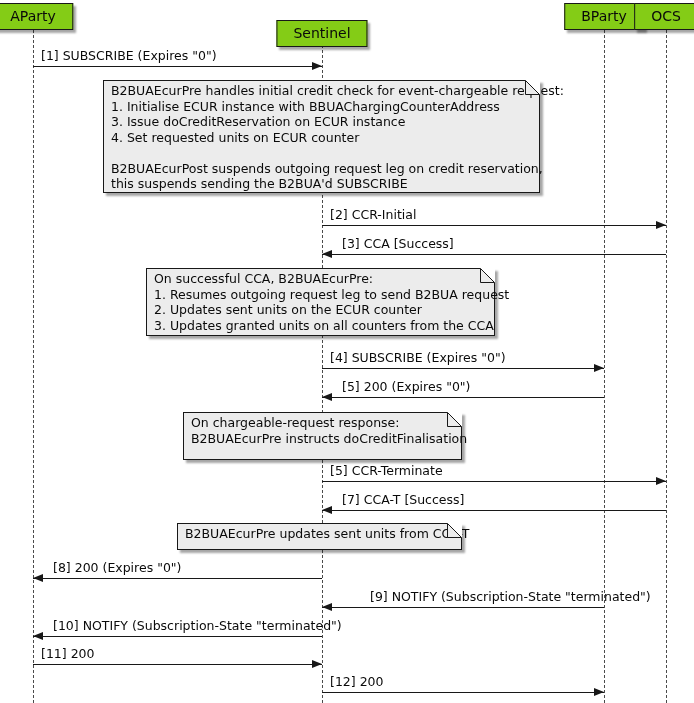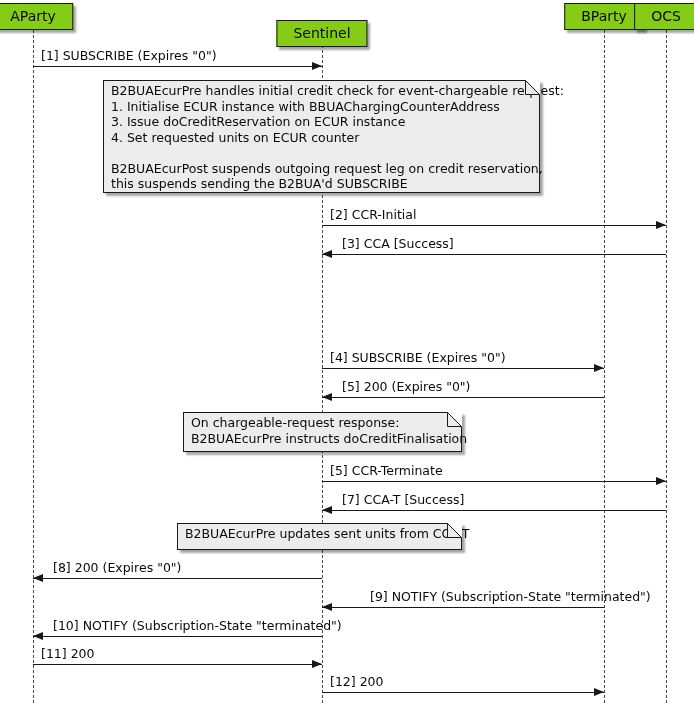--- a/index.html
+++ b/index.html
@@ -95,21 +95,31 @@
         <path d="M0.5 0.5 L14.5 14.5 L0.5 14.5 Z" fill="#ececec" stroke="#181818" stroke-width="1"></path>
       </svg>
       <div class="note-text">B2BUAEcurPre handles initial credit check for event-chargeable request:
 1. Initialise ECUR instance with BBUAChargingCounterAddress
 3. Issue doCreditReservation on ECUR instance
 4. Set requested units on ECUR counter
 &nbsp;
 B2BUAEcurPost suspends outgoing request leg on credit reservation,
 this suspends sending the B2BUA'd SUBSCRIBE</div>
     </div>
-    <div class="note" style="left: 183px; top: 412px; width: 279px; height: 40px;">
+    <div class="note" style="left: 146px; top: 268px; width: 349px; height: 68px;">
+      <svg class="note-fold" width="15" height="15">
+        <path d="M0 0 L15 0 L15 15 Z" fill="#ffffff"></path>
+        <path d="M0.5 0.5 L14.5 14.5 L0.5 14.5 Z" fill="#ececec" stroke="#181818" stroke-width="1"></path>
+      </svg>
+      <div class="note-text">On successful CCA, B2BUAEcurPre:
+1. Resumes outgoing request leg to send B2BUA request
+2. Updates sent units on the ECUR counter
+3. Updates granted units on all counters from the CCA</div>
+    </div>
+    <div class="note" style="left: 183px; top: 412px; width: 279px; height: 48px;">
       <svg class="note-fold" width="15" height="15">
         <path d="M0 0 L15 0 L15 15 Z" fill="#ffffff"></path>
         <path d="M0.5 0.5 L14.5 14.5 L0.5 14.5 Z" fill="#ececec" stroke="#181818" stroke-width="1"></path>
       </svg>
       <div class="note-text">On chargeable-request response:
 B2BUAEcurPre instructs doCreditFinalisation</div>
     </div>
     <div class="note" style="left: 177px; top: 523px; width: 285px; height: 27px;">
       <svg class="note-fold" width="15" height="15">
         <path d="M0 0 L15 0 L15 15 Z" fill="#ffffff"></path>

